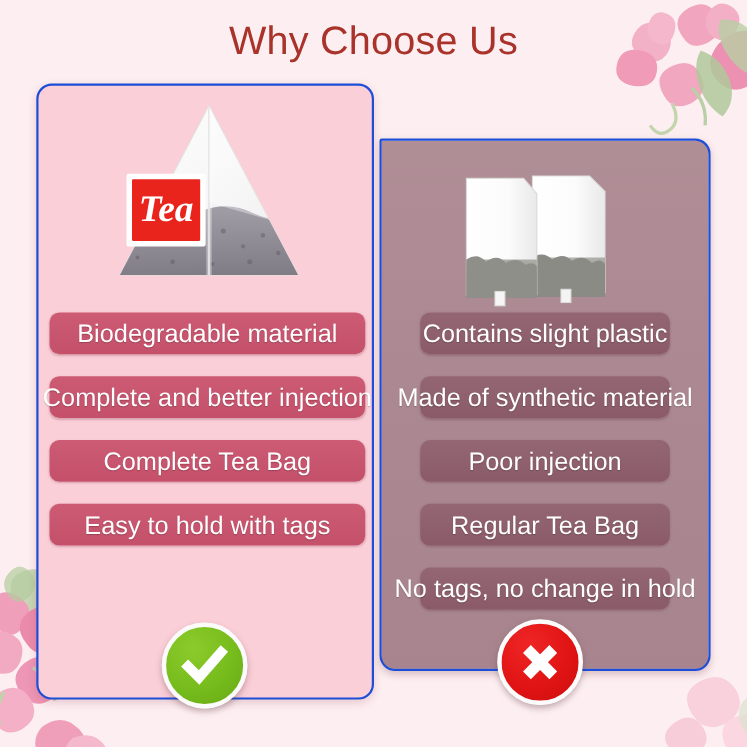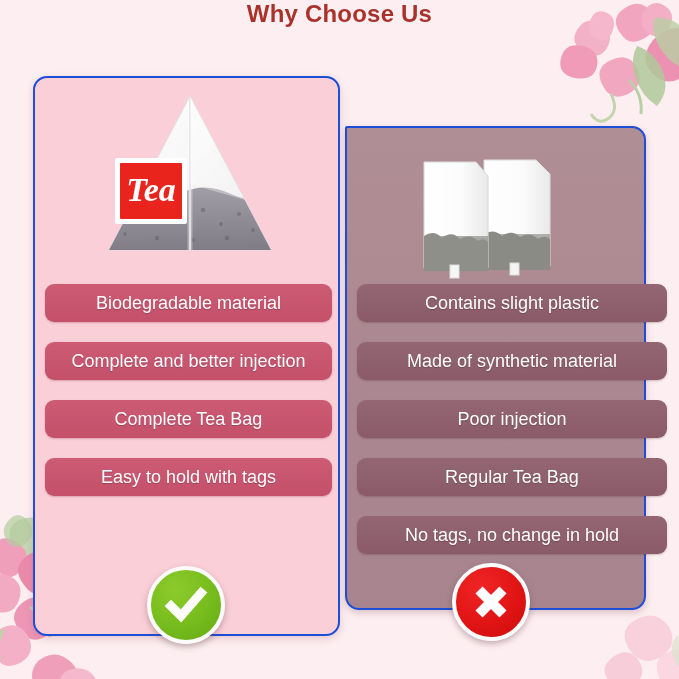--- a/index.html
+++ b/index.html
@@ -13,23 +13,23 @@
 
   
   .floral{position:absolute;pointer-events:none;}
   .floral svg{display:block;}
   #floral-tr{right:-6px;top:-10px;opacity:.85;}
   #floral-bl{left:-30px;bottom:-22px;opacity:.9;}
   #floral-br{right:-40px;bottom:-30px;opacity:.55;}
 
   
   #page-title{
-    position:absolute;left:0;right:0;top:0;
+    position:absolute;left:0;right:0;top:16px;
     text-align:center;
-    font-size:24px;font-weight:bold;letter-spacing:.2px;
+    font-size:36px;font-weight:normal;letter-spacing:.2px;
     color:#a9332b;
     font-family:"Liberation Sans", sans-serif;
   }
 
   
   .panel{position:absolute;border:2px solid #1d4ed8;box-sizing:border-box;}
   #panel-con{
     left:345px;top:126px;width:301px;height:484px;
     background:linear-gradient(180deg,#b08e96 0%, #ab8891 55%, #a8858e 100%);
     border-radius:2px 14px 14px 14px;
@@ -49,32 +49,32 @@
   #flat-bags-image{position:absolute;left:63px;top:22px;width:175px;height:130px;}
 
   
   .pill-list{position:absolute;left:0;right:0;}
   #pro-list{top:206px;padding:0 10px;}
   #con-list{top:156px;padding:0 10px;}
   .pill{
     height:38px;margin:0 auto 20px auto;
     border-radius:9px;
     display:flex;align-items:center;justify-content:center;
-    color:#fff;font-size:18px;
+    color:#fff;font-size:23px;
     text-shadow:0 1px 1px rgba(0,0,0,.22);
     box-sizing:border-box;padding:0 8px;
     white-space:nowrap;
   }
   #pro-list .pill{
     width:287px;
     background:linear-gradient(180deg,#cd5b74 0%, #c4506a 100%);
     box-shadow:0 1px 2px rgba(110,30,50,.25);
   }
   #con-list .pill{
-    width:310px;
+    width:227px;
     background:linear-gradient(180deg,#946673 0%, #8a5a68 100%);
     box-shadow:0 1px 2px rgba(70,30,40,.25);
   }
 
   
   .badge{
     position:absolute;width:78px;height:78px;border-radius:50%;
     display:flex;align-items:center;justify-content:center;
     border:4px solid #fcfbfb;
     box-shadow:0 3px 6px rgba(90,50,60,.35);

